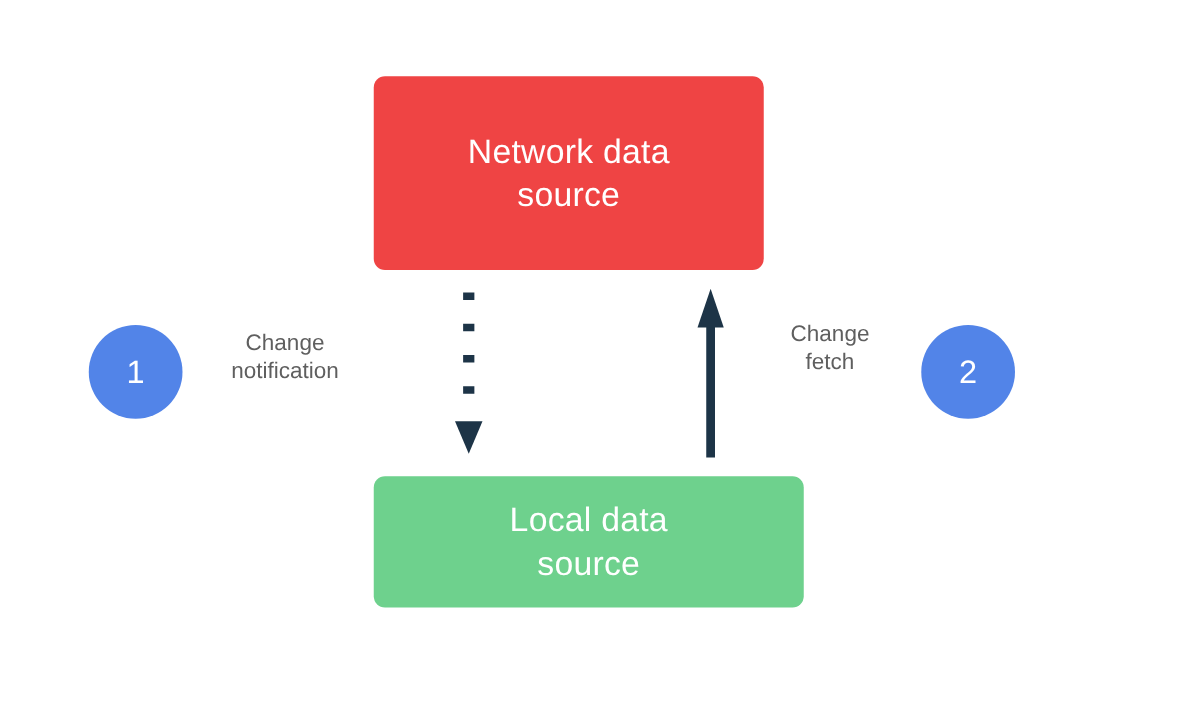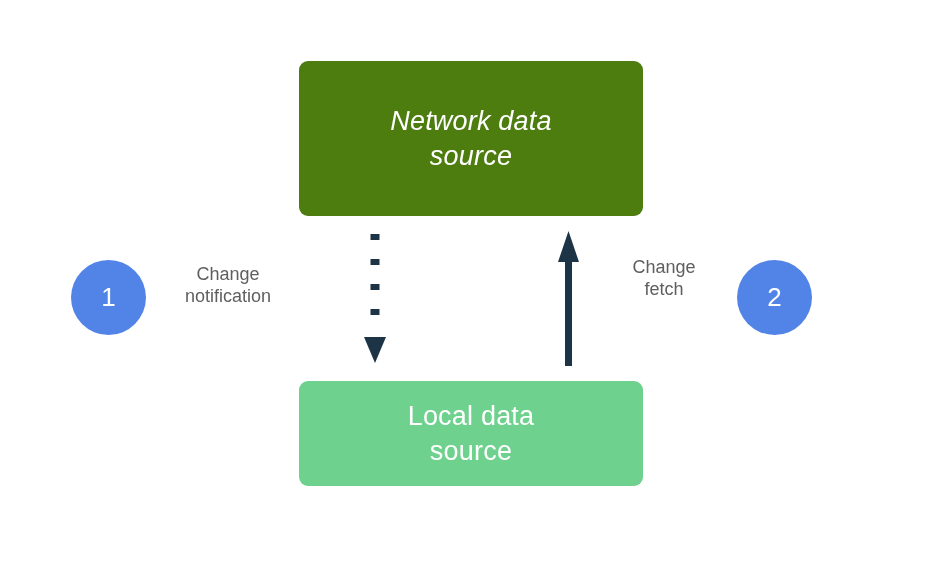--- a/index.html
+++ b/index.html
@@ -32,24 +32,23 @@
     font-size: 27px;
     line-height: 1.28;
     font-weight: 400;
     letter-spacing: 0.2px;
     box-sizing: border-box;
     padding: 0 14px;
   }
   #network-box {
     left: 299px;
     top: 61px;
-    width: 344px;
+    width: 312px;
     height: 155px;
-    background: #4d7c0f;
-    font-style: italic;
+    background: #ef4444;
   }
   #local-box {
     left: 299px;
     top: 381px;
     width: 344px;
     height: 105px;
     background: #6ed18d;
     text-align: center;
   }
 

